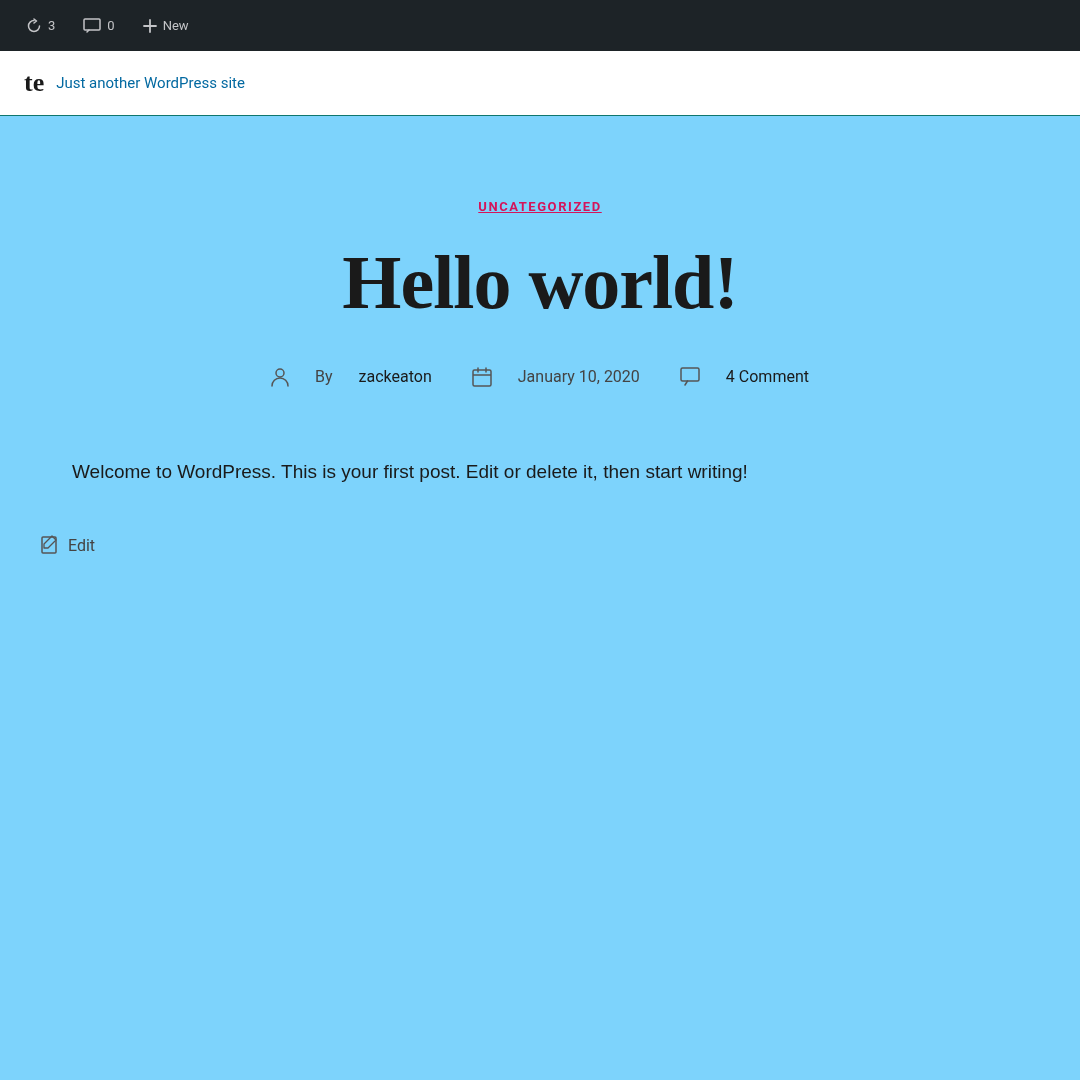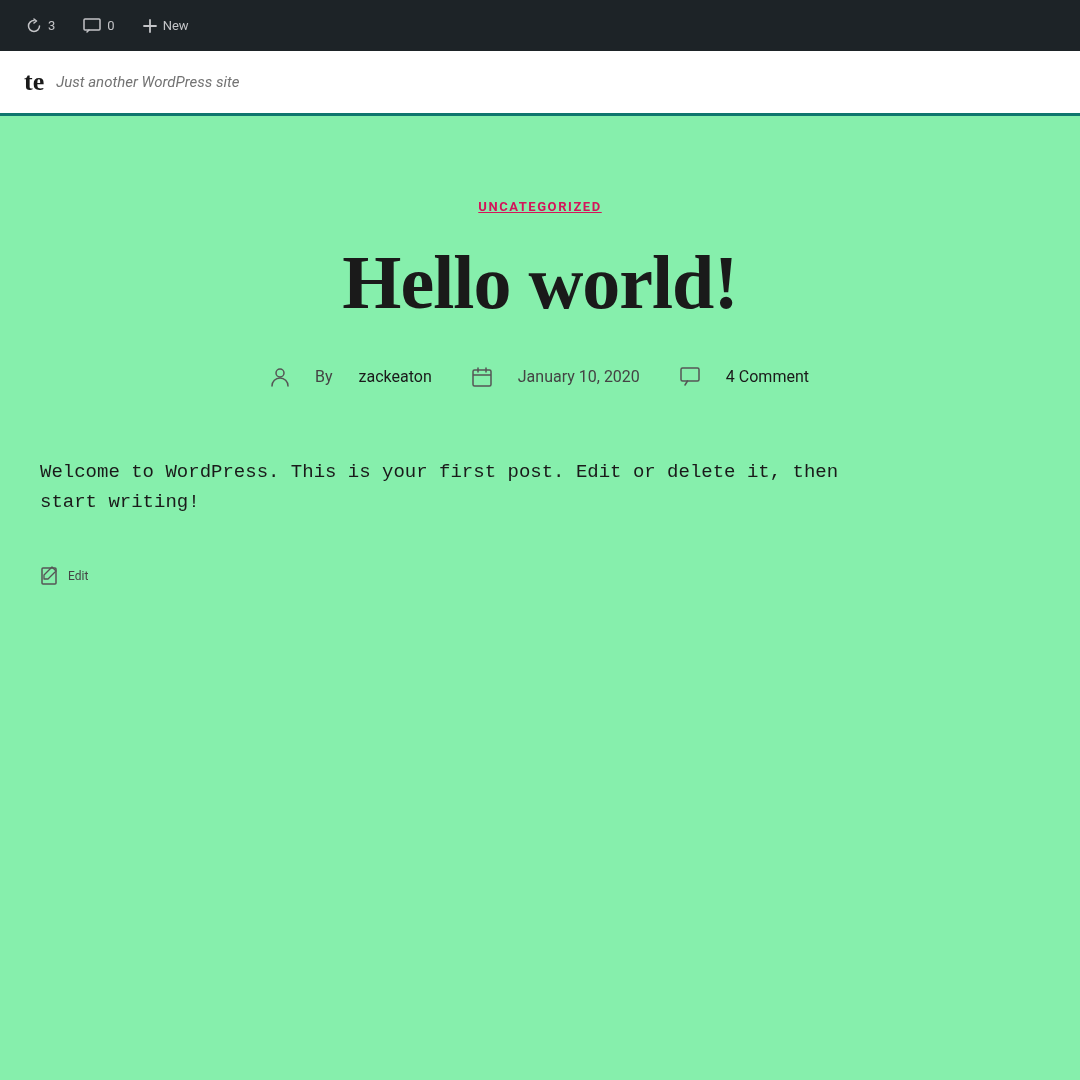--- a/index.html
+++ b/index.html
@@ -39,43 +39,42 @@
     .admin-icon {
       display: inline-flex;
       align-items: center;
       justify-content: center;
     }
 
     
     #site-header {
       background: #fff;
       padding: 18px 24px;
-      border-bottom: 3px solid #0f766e;
+      border-bottom: 1px solid #0f766e;
       display: flex;
       align-items: center;
       gap: 12px;
       height: 65px;
     }
 
     .site-title-partial {
       font-size: 26px;
       font-weight: 700;
       color: #1a1a1a;
       font-family: Georgia, serif;
     }
 
     .site-tagline {
       font-size: 15px;
-      color: #737373;
-      font-style: italic;
+      color: #0369a1;
     }
 
     
     #main-content {
-      background: #86efac;
+      background: #7dd3fc;
       padding: 80px 40px 60px 40px;
       min-height: calc(1080px - 51px - 65px);
     }
 
     .post-category {
       text-align: center;
       margin-bottom: 28px;
     }
 
     .category-link {
@@ -120,30 +119,31 @@
       align-items: center;
       justify-content: center;
       color: #555;
     }
 
     .post-content {
       max-width: 860px;
       font-size: 19px;
       line-height: 1.6;
       color: #1a1a1a;
-      font-family: Liberation Mono, monospace;
+      font-family: Liberation Sans, sans-serif;
       margin-bottom: 48px;
+      margin-left: 32px;
     }
 
     .edit-link {
       display: flex;
       align-items: center;
       gap: 8px;
       color: #444;
-      font-size: 12px;
+      font-size: 16px;
       cursor: pointer;
       text-decoration: none;
     }
 
     .edit-icon {
       display: inline-flex;
       align-items: center;
       justify-content: center;
       width: 20px;
       height: 20px;

